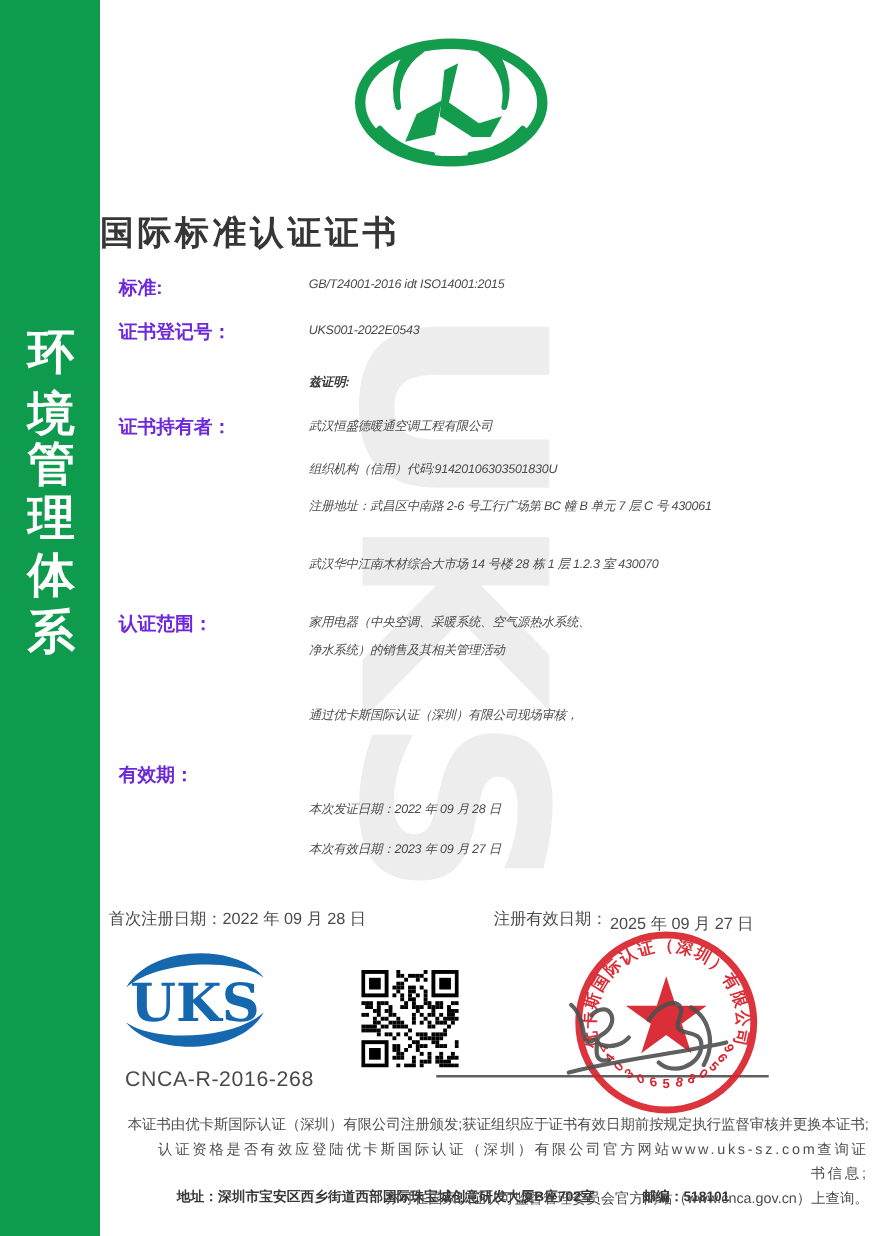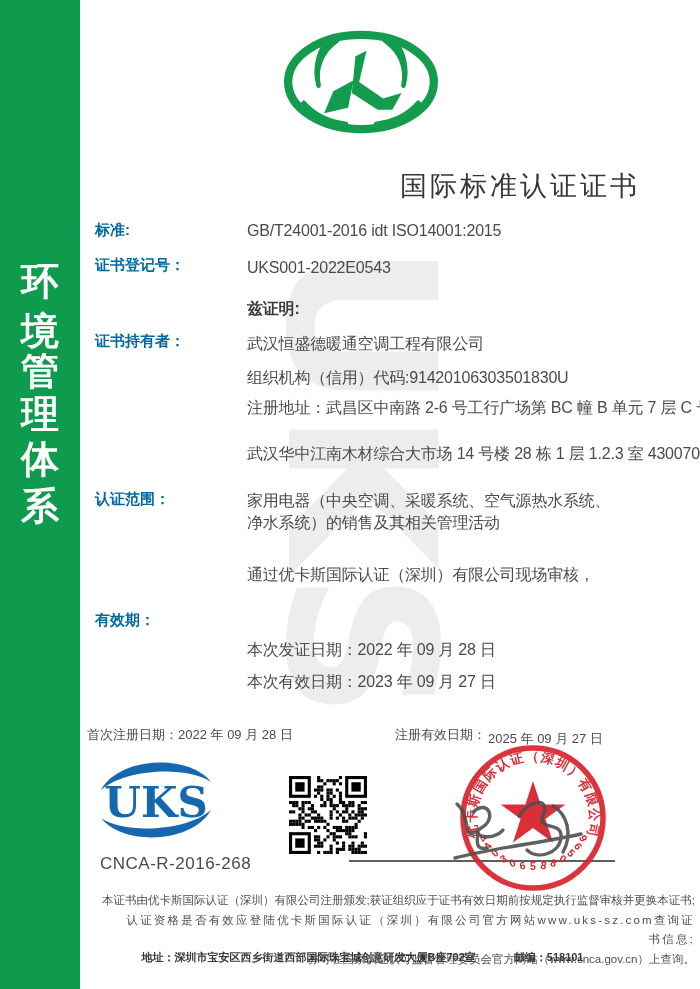--- a/index.html
+++ b/index.html
@@ -21,25 +21,25 @@
   
   .watermark{
     position:absolute;left:360px;top:482px;
     transform:translate(-50%,-50%) rotate(90deg);
     font-size:205px;font-weight:bold;color:#ededed;letter-spacing:2px;
     font-family:"DejaVu Sans",sans-serif;z-index:0;user-select:none;white-space:nowrap;
   }
   .content{position:absolute;left:0;top:0;width:700px;height:989px;z-index:1;}
   .logo-globe{position:absolute;left:278px;top:26px;width:166px;height:112px;}
   .title{
-    position:absolute;left:80px;top:150px;width:560px;text-align:right;
-    font-size:27px;font-weight:normal;color:#363636;letter-spacing:3px;white-space:nowrap;
-  }
-  .lbl{position:absolute;font-size:15px;font-weight:bold;color:#0369a1;white-space:nowrap;}
-  .val{position:absolute;font-size:16px;color:#4b4b4b;white-space:nowrap;letter-spacing:-0.2px;}
+    position:absolute;left:80px;top:150px;width:560px;text-align:left;
+    font-size:27px;font-weight:bold;color:#363636;letter-spacing:3px;white-space:nowrap;
+  }
+  .lbl{position:absolute;font-size:15px;font-weight:bold;color:#6d28d9;white-space:nowrap;}
+  .val{position:absolute;font-size:10px;color:#4b4b4b;white-space:nowrap;letter-spacing:-0.2px;font-style:italic;}
   .val.bold{font-weight:bold;color:#3c3c3c;}
   .dates-row{position:absolute;font-size:13px;color:#4b4b4b;white-space:nowrap;}
   .reg-valid-date{position:relative;top:4px;left:2px;}
   .uks-logo{position:absolute;left:96px;top:750px;width:120px;height:100px;}
   .cnca-code{position:absolute;left:100px;top:854px;font-size:17px;color:#4a4a4a;letter-spacing:0.5px;}
   .qr{position:absolute;left:289px;top:776px;width:78px;height:78px;}
   .sig-line{position:absolute;left:349px;top:860px;width:266px;height:2px;background:#5f5f5f;}
   .seal{position:absolute;left:452px;top:737px;width:162px;height:162px;}
   .footer{position:absolute;left:85px;top:891px;width:610px;font-size:11.5px;color:#4e4e4e;line-height:19.5px;text-align:right;}
   .footer .f2{letter-spacing:2.2px;margin-left:36px;}

